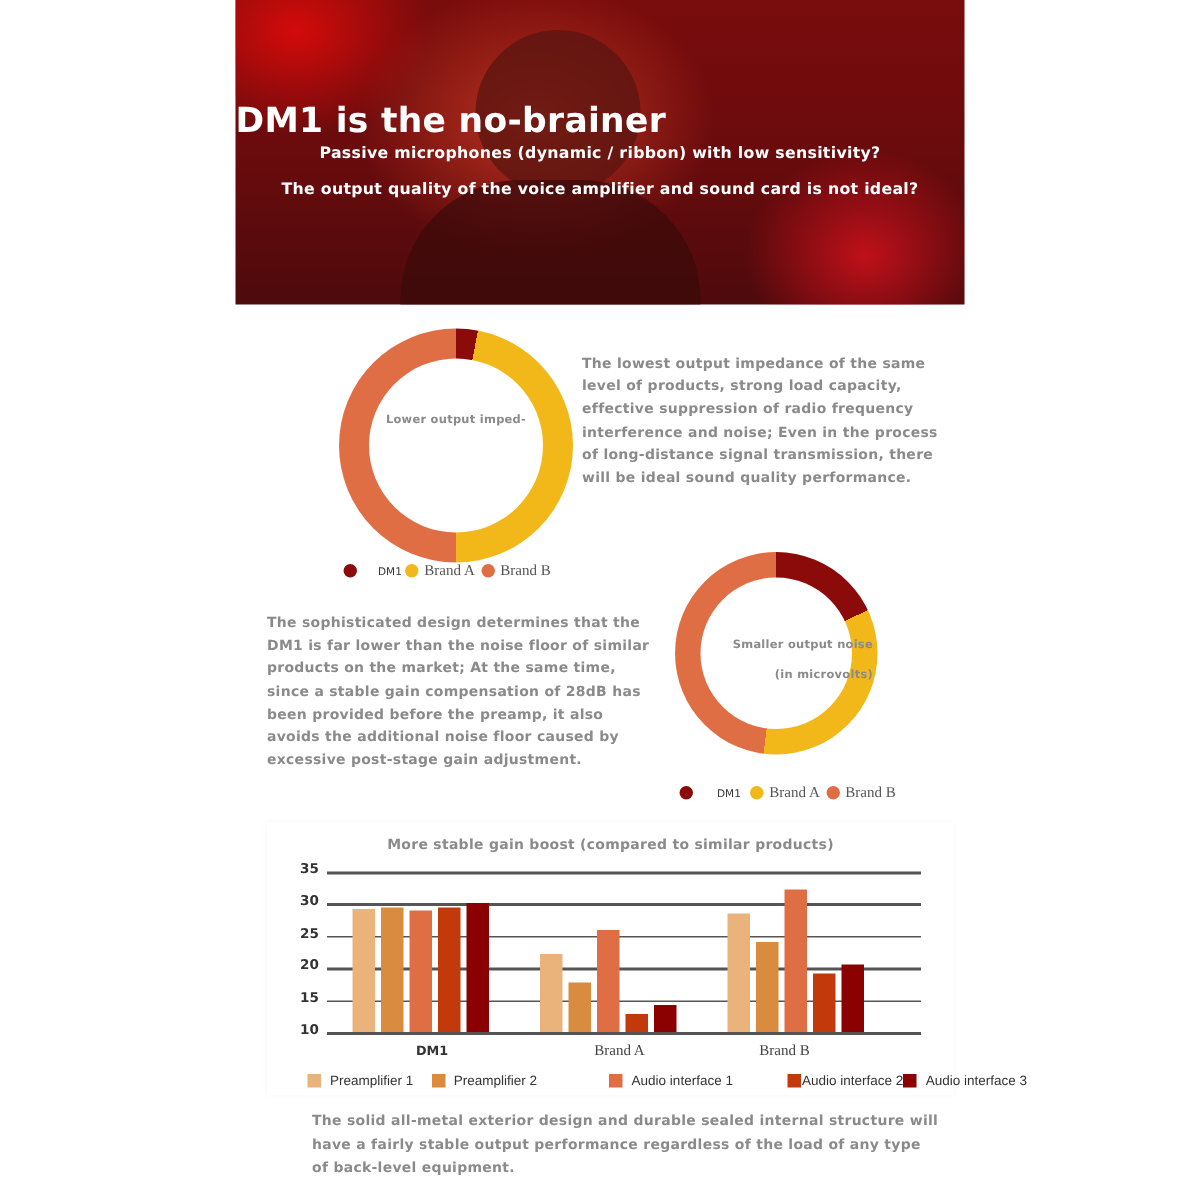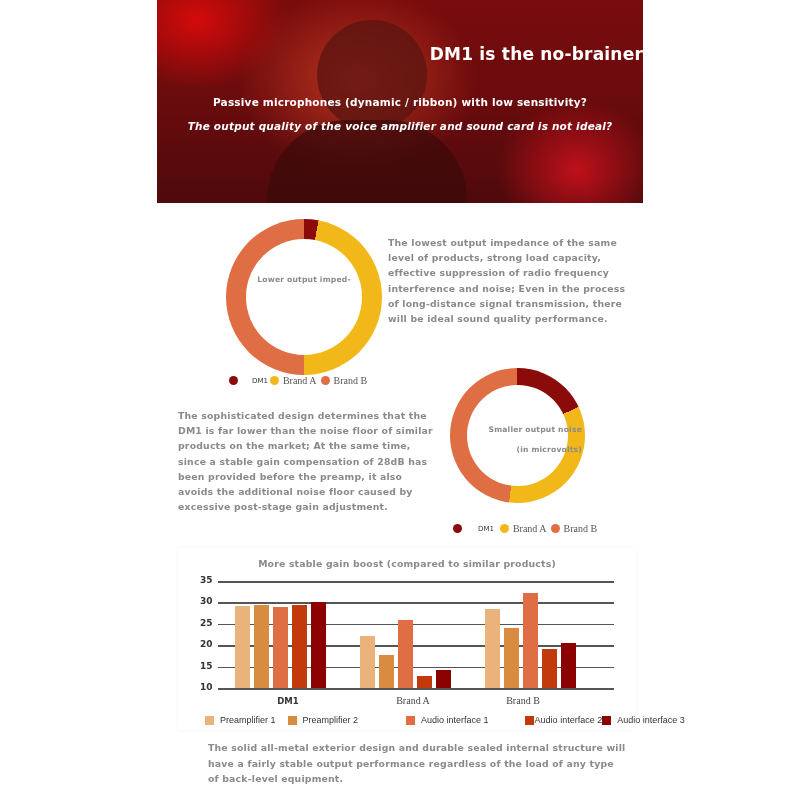--- a/index.html
+++ b/index.html
@@ -6,23 +6,23 @@
   body { width:800px; height:800px; position:relative; overflow:hidden; font-family:"Liberation Sans", sans-serif; }
   .cond { font-family:"DejaVu Sans", sans-serif; font-weight:bold; letter-spacing:0.2px; }
   .banner { position:absolute; left:157px; top:0; width:486px; height:203px; overflow:hidden;
     background:
       radial-gradient(ellipse 90px 70px at 40px 20px, #d40a0a 0%, rgba(200,10,10,0) 100%),
       radial-gradient(ellipse 120px 90px at 200px 80px, #b9331f 0%, rgba(150,30,20,0) 100%),
       radial-gradient(ellipse 80px 70px at 420px 170px, #c0101a 0%, rgba(180,10,20,0) 100%),
       linear-gradient(180deg, #7a0c0c 0%, #6a0b0d 50%, #4e0a0c 100%); }
   .banner .shape-a { position:absolute; left:110px; top:120px; width:200px; height:120px; background:#3b0a0a; border-radius:80px 80px 0 0; opacity:0.7; }
   .banner .shape-b { position:absolute; left:160px; top:20px; width:110px; height:110px; background:#5a1410; border-radius:50%; opacity:0.75; }
-  .banner .title { position:absolute; left:0; width:100%; top:44px; text-align:right; color:#fff; font-size:17px; }
+  .banner .title { position:absolute; left:0; width:100%; top:68px; text-align:left; color:#fff; font-size:23px; }
   .banner .sub1 { position:absolute; left:0; width:100%; top:96px; text-align:center; color:#fff; font-size:10.5px; }
-  .banner .sub2 { position:absolute; left:0; width:100%; top:120px; text-align:center; color:#fff; font-size:10.5px;font-style:italic; }
+  .banner .sub2 { position:absolute; left:0; width:100%; top:120px; text-align:center; color:#fff; font-size:10.5px; }
   .donut { position:absolute; border-radius:50%; }
   .donut .hole { position:absolute; border-radius:50%; background:#fff; }
   .donut-label { position:absolute; text-align:center; color:#8a8a8a; font-size:7.6px; line-height:20px; }
   .para { position:absolute; color:#8a8a8a; font-size:9.3px; line-height:15.2px; }
   .legend { position:absolute; font-size:9px; color:#333; display:flex; align-items:center; }
   .legend .dot { width:9px; height:9px; border-radius:50%; display:inline-block; margin-right:4px; }
   .legend .lbl-sans { font-family:"DejaVu Sans", sans-serif; font-size:7px; margin-right:16px; }
   .legend .lbl-serif { font-family:"Liberation Serif", serif; font-size:10px; color:#555; margin-right:4px; }
   .chart-box { position:absolute; left:178px; top:548px; width:458px; height:182px; background:#fff; box-shadow:0 0 4px rgba(0,0,0,0.04); }
   .chart-title { position:absolute; left:0; width:100%; top:10px; text-align:center; color:#8a8a8a; font-size:9.3px; }

